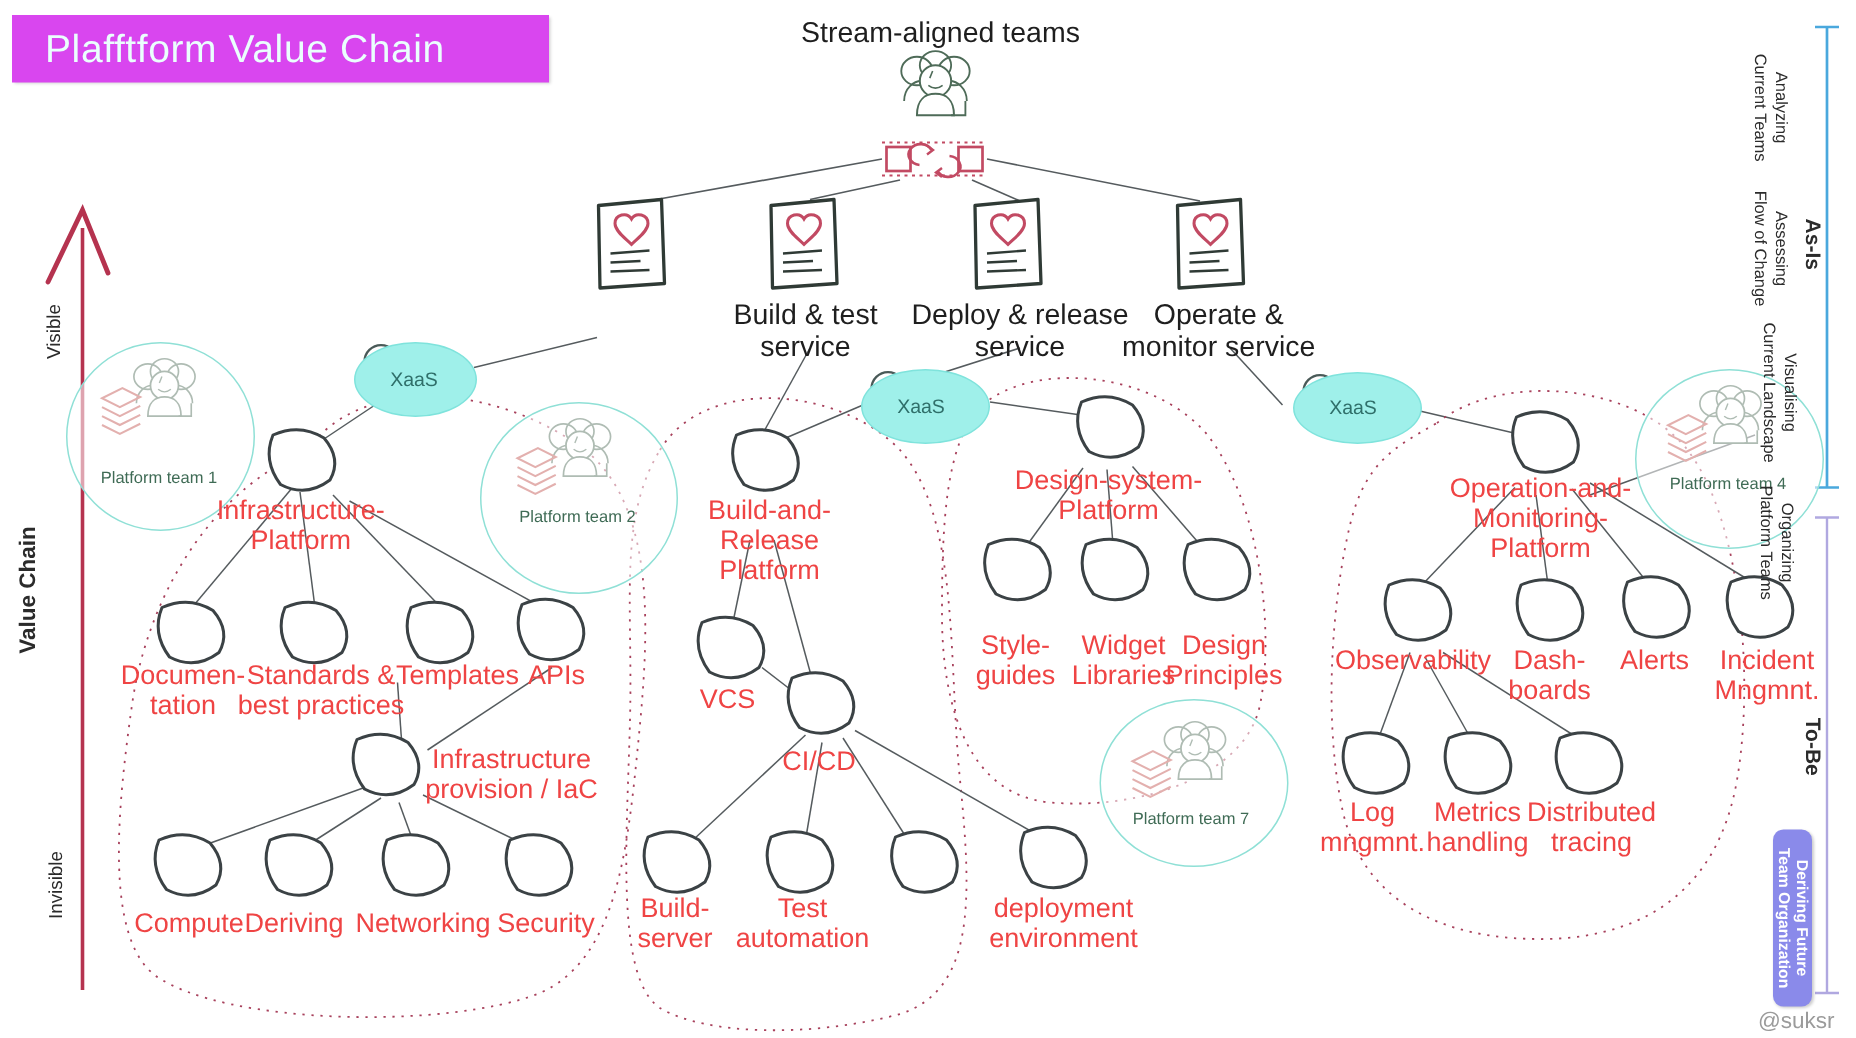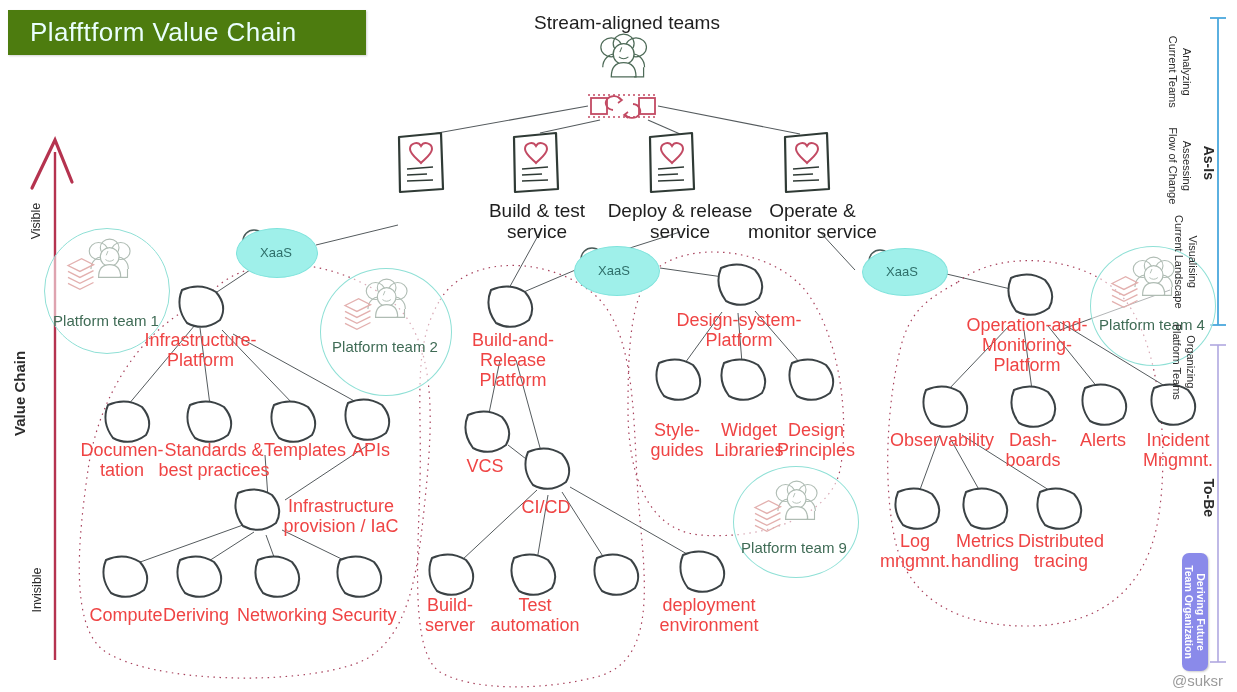--- a/index.html
+++ b/index.html
@@ -7,33 +7,33 @@
     width:1237px;height:692px;position:relative;overflow:hidden;
     font-family:"Liberation Sans", sans-serif;
     color:#1a1a1a;
   }
   .stage{position:absolute;left:0;top:0;width:1237px;height:692px;}
   svg.layer{position:absolute;left:0;top:0;width:1237px;height:692px;pointer-events:none;}
 
   
   #title-banner{
     position:absolute;left:8px;top:10px;width:358px;height:45px;
-    background:#4d7c0f;display:flex;align-items:center;
+    background:#d946ef;display:flex;align-items:center;
     box-shadow:1px 1px 2px rgba(0,0,0,.18);
   }
   #title-banner .t{
     color:#eafffd;font-size:26px;letter-spacing:.4px;padding-left:22px;
     font-family:"Liberation Sans", sans-serif;font-weight:400;
   }
 
   
   .lbl{position:absolute;text-align:center;line-height:1.12;white-space:pre-line;}
   .n-lbl{font-size:18px;color:#ef4444;}
   .vs-lbl{font-size:19px;color:#1e1e1e;}
-  .team-lbl{font-size:15px;color:#3f6b55;}
+  .team-lbl{font-size:11px;color:#3f6b55;}
   .xaas-lbl{font-size:13px;color:#2f6f6a;}
   .axis-lbl{font-size:12.5px;color:#2b2b2b;}
   .bold-lbl{font-weight:bold;}
 
   
   .rot-left{transform:rotate(-90deg);transform-origin:50% 50%;}
   .rot-right{transform:rotate(90deg);transform-origin:50% 50%;}
 
   
   .teamcircle{
@@ -300,21 +300,21 @@
 service</div>
   <div class="lbl vs-lbl" style="left:740px;top:200px;width:145px;">Operate &amp;
 monitor service</div>
 
   <div class="lbl xaas-lbl" style="left:244px;top:246px;width:64px;">XaaS</div>
   <div class="lbl xaas-lbl" style="left:582px;top:264px;width:64px;">XaaS</div>
   <div class="lbl xaas-lbl" style="left:870px;top:265px;width:64px;">XaaS</div>
 
   <div class="lbl team-lbl" style="left:48px;top:313px;width:116px;">Platform team 1</div>
   <div class="lbl team-lbl" style="left:327px;top:339px;width:116px;">Platform team 2</div>
-  <div class="lbl team-lbl" style="left:736px;top:540px;width:116px;">Platform team 9</div>
+  <div class="lbl team-lbl" style="left:736px;top:540px;width:116px;">Platform team 7</div>
   <div class="lbl team-lbl" style="left:1094px;top:317px;width:116px;">Platform team 4</div>
 
   <div class="lbl n-lbl" style="left:138px;top:330px;width:125px;">Infrastructure-
 Platform</div>
   <div class="lbl n-lbl" style="left:78px;top:440px;width:88px;">Documen-
 tation</div>
   <div class="lbl n-lbl" style="left:155px;top:440px;width:118px;">Standards &amp;
 best practices</div>
   <div class="lbl n-lbl" style="left:255px;top:440px;width:100px;">Templates</div>
   <div class="lbl n-lbl" style="left:335px;top:440px;width:72px;">APIs</div>

